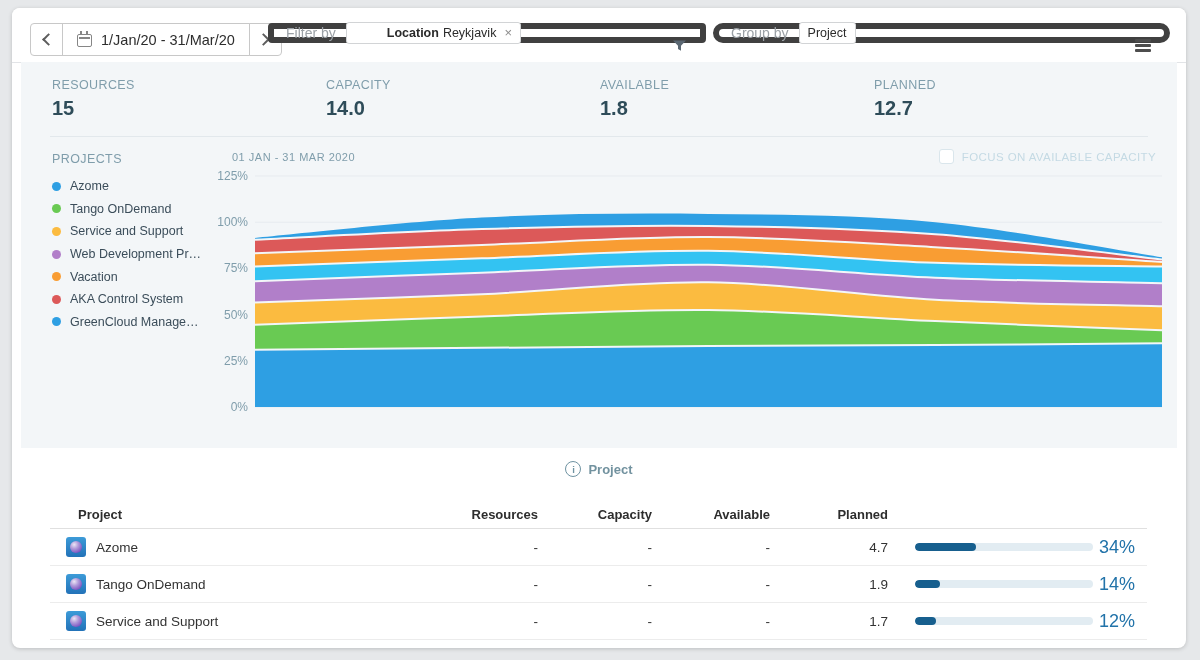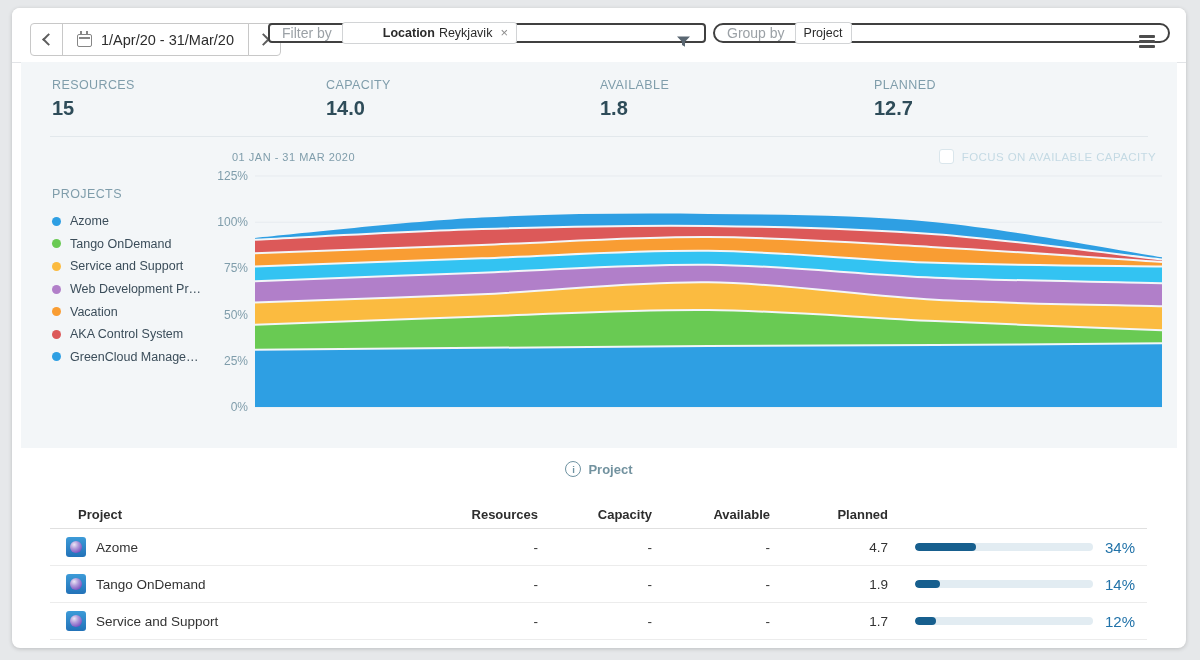--- a/index.html
+++ b/index.html
@@ -26,42 +26,42 @@
   .date-nav button:first-child{border-radius:4px 0 0 4px;margin-left:0;width:33px;}
   .date-nav button:last-child{border-radius:0 4px 4px 0;width:33px;}
   .date-display{padding:0 14px !important;gap:9px;font-size:14.5px;color:#2d2d2d;}
   .chev{display:inline-block;width:7px;height:7px;border-left:2px solid #5d5d5d;border-bottom:2px solid #5d5d5d;}
   .chev-left{transform:rotate(45deg);margin-left:3px;}
   .chev-right{transform:rotate(225deg);margin-right:3px;}
   .cal{position:relative;width:13px;height:11px;border:1.5px solid #868686;border-radius:2px;margin-top:2px;display:inline-block;}
   .cal::before{content:"";position:absolute;left:1px;right:1px;top:2px;height:1.5px;background:#868686;}
   .cal::after{content:"";position:absolute;top:-4px;left:2px;width:2px;height:2.5px;background:#868686;box-shadow:6px 0 #868686;}
   .tool-box{
-    position:absolute;top:15px;height:20px;border:2px solid #404040;border-radius:4px;
+    position:absolute;top:15px;height:20px;border:6px solid #404040;border-radius:4px;
     display:flex;align-items:center;padding-left:12px;gap:10px;background:#fff;box-sizing:border-box;
   }
   .filter-box{left:256px;width:438px;}
   .group-box{left:701px;width:457px;border-radius:11px;}
   .box-label{color:#9ba1a6;font-size:14px;}
   .chip{
     display:inline-flex;align-items:center;gap:4px;border:1px solid #d2d4d6;border-radius:3px;
     background:#fff;padding:3px 8px;font-size:12.5px;color:#2b2b2b;cursor:pointer;white-space:nowrap;
   }
   .chip b{font-weight:bold;padding-left:32px;}
   .chip-x{color:#8b8b8b;margin-left:4px;font-size:13px;line-height:10px;}
   .funnel-wrap{position:absolute;right:13px;top:9px;cursor:pointer;}
   .hamburger{position:absolute;right:13px;top:10px;display:flex;flex-direction:column;gap:2.5px;cursor:pointer;}
   .hamburger i{width:16px;height:2.6px;background:#4d4d4d;border-radius:1px;}
   
   .panel{position:absolute;left:9px;top:54px;width:1156px;height:386px;background:#f3f6f8;}
   .stats{display:flex;margin:0 29px;padding:16px 0 0 2px;height:58px;border-bottom:1px solid #e2e8ec;}
   .stat{width:278px;}
   .stat-label{font-size:12.5px;color:#7f9dab;letter-spacing:.4px;}
   .stat-value{margin-top:5px;font-size:20px;font-weight:bold;color:#2e4c59;}
-  .legend{position:absolute;left:31px;top:90px;width:175px;margin-top:35px;}
+  .legend{position:absolute;left:31px;top:90px;width:175px;}
   .legend-title{font-size:12.5px;color:#7f9dab;letter-spacing:.4px;}
   .legend ul{list-style:none;margin:9px 0 0 0;padding:0;}
   .legend li{display:flex;align-items:center;gap:9px;height:22.6px;font-size:12.5px;color:#3b4d5a;white-space:nowrap;}
   .dot{width:9px;height:9px;border-radius:50%;flex:0 0 9px;}
   .period-label{position:absolute;left:211px;top:89px;font-size:11px;color:#7f9dab;letter-spacing:.5px;}
   .focus-toggle{position:absolute;right:21px;top:87px;display:flex;align-items:center;gap:8px;
     font-size:11.5px;color:#c4dae4;letter-spacing:.4px;cursor:pointer;}
   .cb{width:13px;height:13px;background:#fff;border:1px solid #dae6ec;border-radius:3px;flex:0 0 13px;}
   #chart-svg{position:absolute;left:189px;top:108px;display:block;}
   
@@ -77,41 +77,41 @@
     font-size:13px;font-weight:bold;color:#2d2d2d;}
   .trow{display:flex;align-items:center;height:36px;border-bottom:1px solid #ececec;
     font-size:13.5px;color:#333;cursor:pointer;}
   .c-project{width:400px;box-sizing:border-box;padding-left:28px;text-align:left;}
   .trow .c-project{display:flex;align-items:center;gap:10px;padding-left:16px;}
   .c-res{width:88px;text-align:right;}
   .c-cap{width:114px;text-align:right;}
   .c-avail{width:118px;text-align:right;}
   .c-plan{width:118px;text-align:right;}
   .c-bar{width:205px;box-sizing:border-box;padding-left:27px;}
-  .c-pct{width:42px;text-align:right;color:#2273a9;font-size:15px;}
+  .c-pct{width:42px;text-align:right;color:#2273a9;font-size:18px;}
   .avatar{width:20px;height:20px;border-radius:3px;background:linear-gradient(180deg,#3d9bd8,#2272b8);
     position:relative;display:inline-block;flex:0 0 20px;}
   .avatar .ball{position:absolute;left:4px;top:3.5px;width:12px;height:12px;border-radius:50%;
     background:radial-gradient(circle at 35% 30%,#ece6f5 0%,#b39ddb 35%,#7e57c2 75%,#5e35b1 100%);}
   .track{display:block;width:178px;height:8px;background:#e2ecf2;border-radius:4px;overflow:hidden;}
   .fill{display:block;height:8px;background:#175f8e;border-radius:4px;}
 </style>
 </head>
 <body>
 
 <div class="card">
 
   <div class="toolbar">
     <div class="date-nav">
       <button>
         <span class="chev chev-left"></span>
       </button>
       <button class="date-display">
         <span class="cal"></span>
-        <span>1/Apr/20 - 31/Mar/20</span>
+        <span>1/Jan/20 - 31/Mar/20</span>
       </button>
       <button>
         <span class="chev chev-right"></span>
       </button>
     </div>
 
     <div class="tool-box filter-box">
       <span class="box-label">Filter by</span>
       <span class="chip">
         <b>Location</b>

